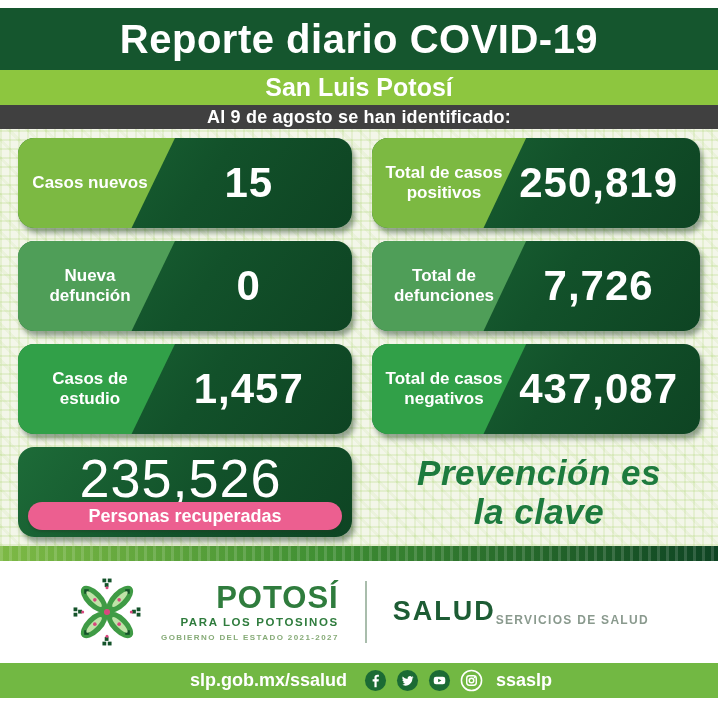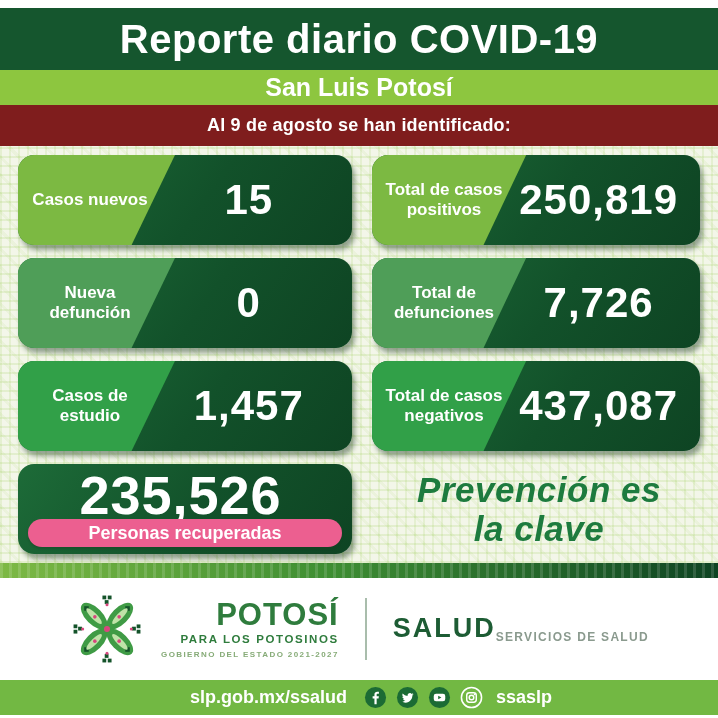--- a/index.html
+++ b/index.html
@@ -13,21 +13,21 @@
     height:62px;background:#15562e;display:flex;align-items:center;justify-content:center;
   }
   .header .title{
     color:#ffffff;font-size:40px;font-weight:bold;letter-spacing:.5px;
   }
   .subheader{
     height:35px;background:#8dc63f;display:flex;align-items:center;justify-content:center;
   }
   .subheader .subtitle{color:#ffffff;font-size:25px;font-weight:bold;}
   .datebar{
-    height:41px;background:#7f1d1d;display:flex;align-items:center;justify-content:center;
+    height:24px;background:#404040;display:flex;align-items:center;justify-content:center;
   }
   .datebar .dateline{color:#ffffff;font-size:18px;font-weight:bold;letter-spacing:.2px;}
 
   
   .cards-area{
     height:417px;box-sizing:border-box;padding:9px 18px 16px 18px;
     background-color:#f3f6e9;
     background-image:
       repeating-linear-gradient(0deg, rgba(141,198,63,.16) 0 2px, transparent 2px 9px),
       repeating-linear-gradient(90deg, rgba(141,198,63,.14) 0 2px, transparent 2px 9px),
@@ -61,21 +61,21 @@
   }
   
   .card-recovered{
     position:relative;border-radius:16px;
     background:linear-gradient(125deg,#1d6b38 0%,#12512a 55%,#0e4423 100%);
     box-shadow:3px 5px 5px rgba(30,60,35,.45);
   }
   .recovered-value{
     position:absolute;left:0;right:9px;top:2px;height:58px;
     display:flex;align-items:center;justify-content:center;
-    color:#ffffff;font-weight:bold;font-size:54px;letter-spacing:1px;text-align:right;
+    color:#ffffff;font-weight:normal;font-size:54px;letter-spacing:1px;text-align:right;
   }
   .recovered-banner{
     position:absolute;left:10px;right:10px;bottom:7px;height:28px;border-radius:14px;
     background:#ec5f90;display:flex;align-items:center;justify-content:center;
     box-shadow:0 2px 2px rgba(30,60,35,.35);
   }
   .recovered-banner span{color:#ffffff;font-weight:bold;font-size:18px;}
   .slogan-cell{
     display:flex;align-items:center;justify-content:center;text-align:center;margin-left:6px;
   }

